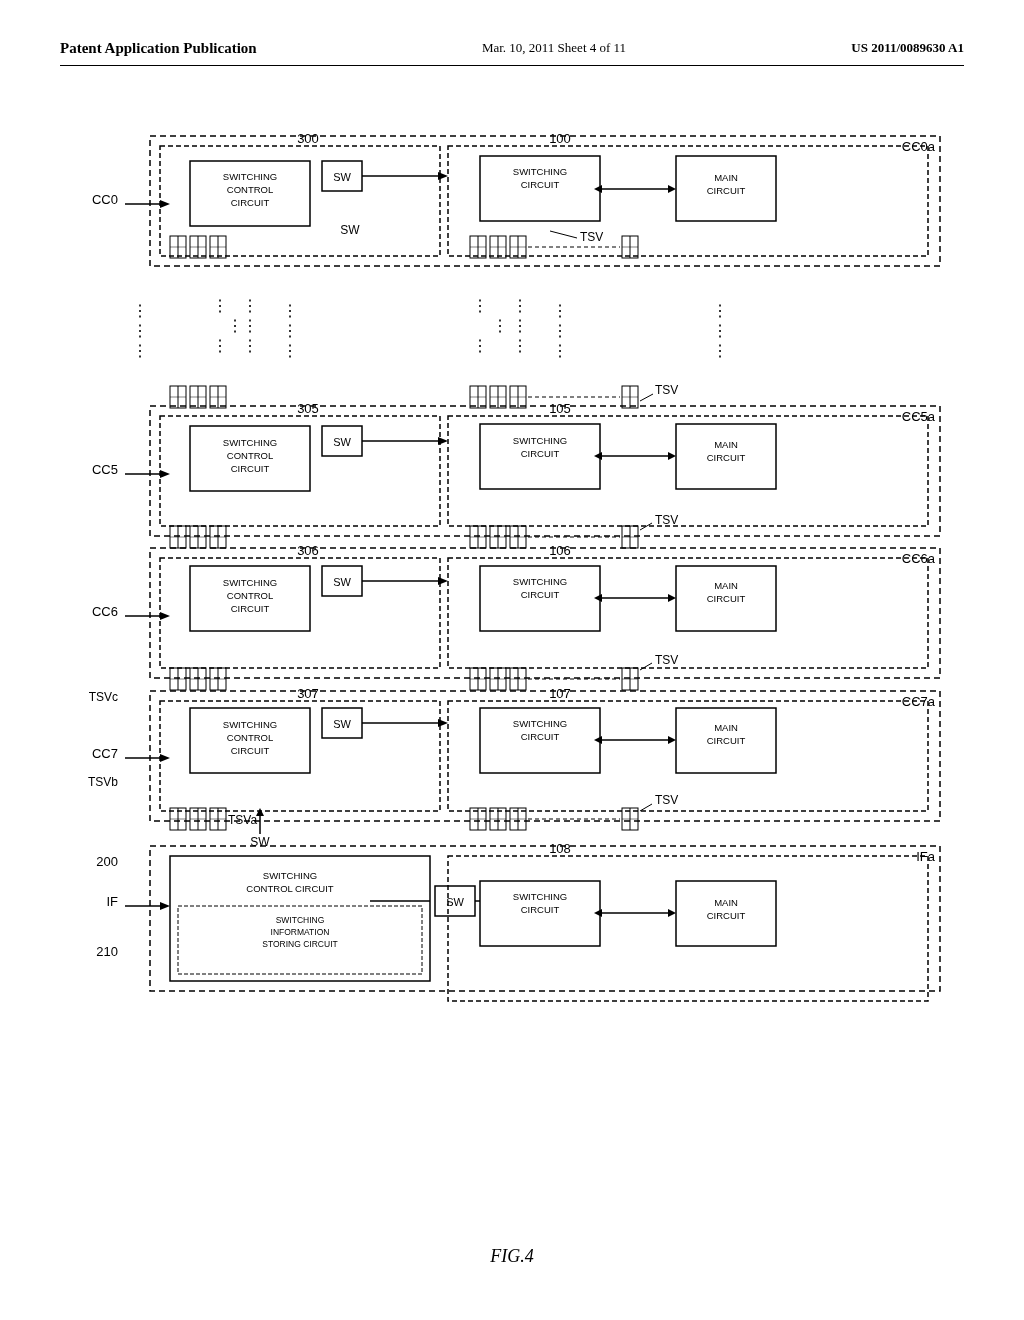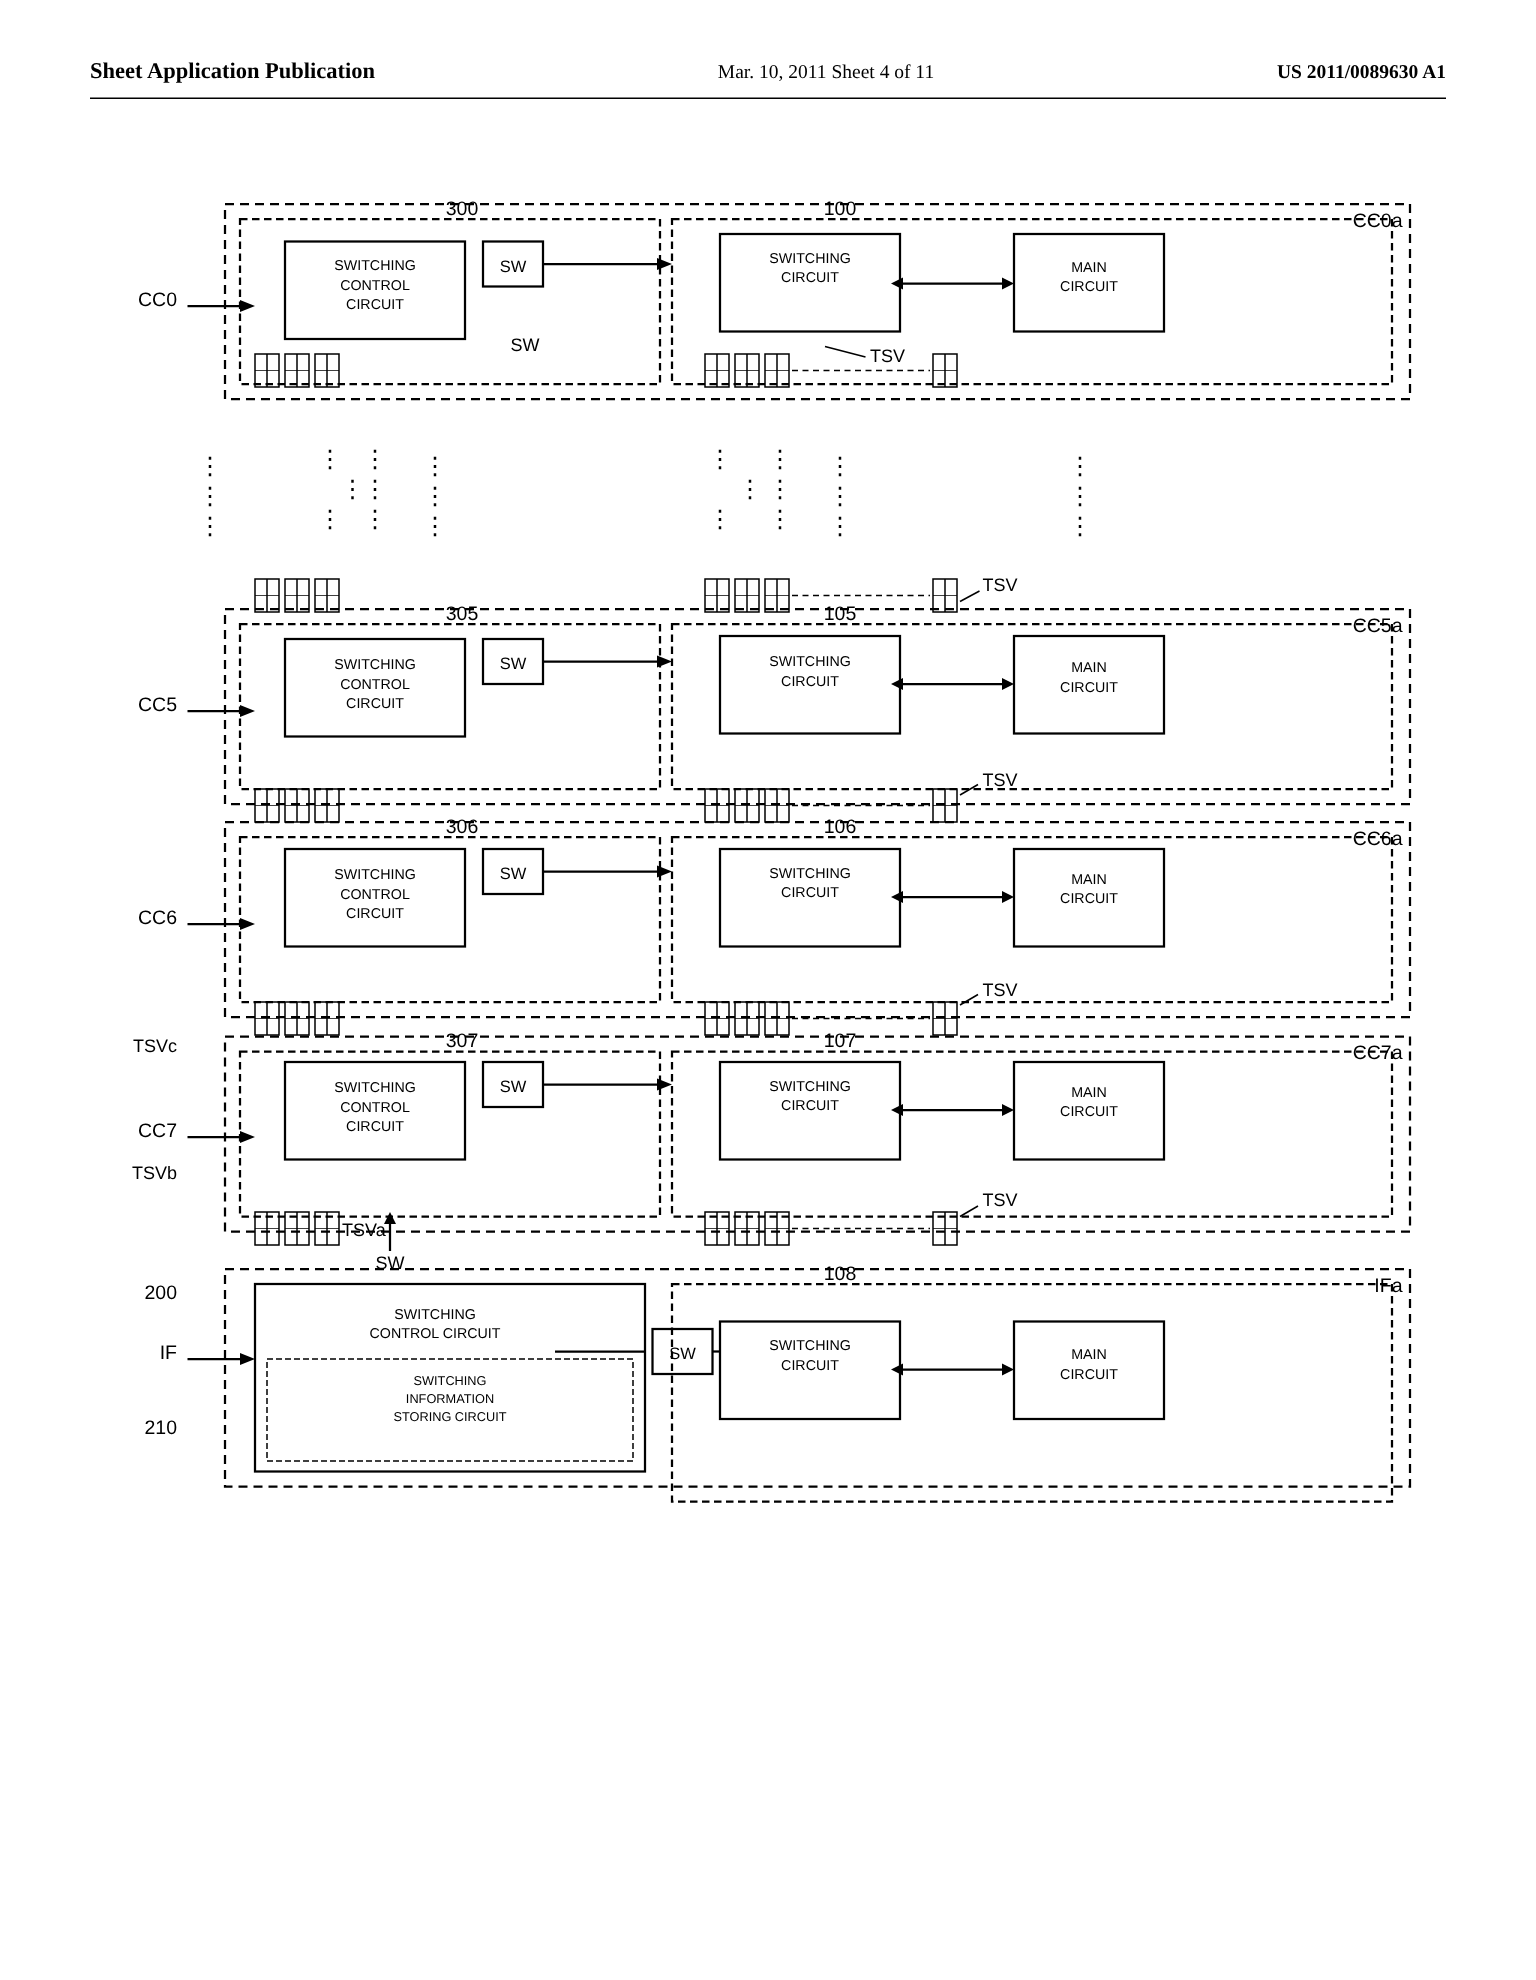--- a/index.html
+++ b/index.html
@@ -51,21 +51,21 @@
       font-size: 18px;
       margin-top: 10px;
       font-style: italic;
     }
   </style>
 </head>
 <body>
 
 <div class="page">
   <div class="header">
-    <div class="header-left">Sheet Application Publication</div>
+    <div class="header-left">Patent Application Publication</div>
     <div class="header-center">Mar. 10, 2011  Sheet 4 of 11</div>
     <div class="header-right">US 2011/0089630 A1</div>
   </div>
 
   <div class="diagram-container">
     <svg width="900" height="1150" viewBox="0 0 900 1150">
 
       <rect x="90" y="50" width="790" height="130" fill="none" stroke="#000" stroke-width="1.5" stroke-dasharray="6,4"></rect>
 
       <text x="875" y="65" font-size="13" font-family="Arial" text-anchor="end">CC0a</text>
@@ -428,14 +428,15 @@
       <line x1="540" y1="827" x2="610" y2="827" stroke="#000" stroke-width="1.5"></line>
       <polygon points="542,823 542,831 534,827" fill="#000"></polygon>
       <polygon points="608,823 608,831 616,827" fill="#000"></polygon>
 
       <rect x="616" y="795" width="100" height="65" fill="none" stroke="#000" stroke-width="1.5"></rect>
       <text x="666" y="820" font-size="9.5" font-family="Arial" text-anchor="middle">MAIN</text>
       <text x="666" y="833" font-size="9.5" font-family="Arial" text-anchor="middle">CIRCUIT</text>
 
     </svg>
 
+    <div class="fig-caption">FIG.4</div>
   </div>
 </div>
 
 </body></html>

